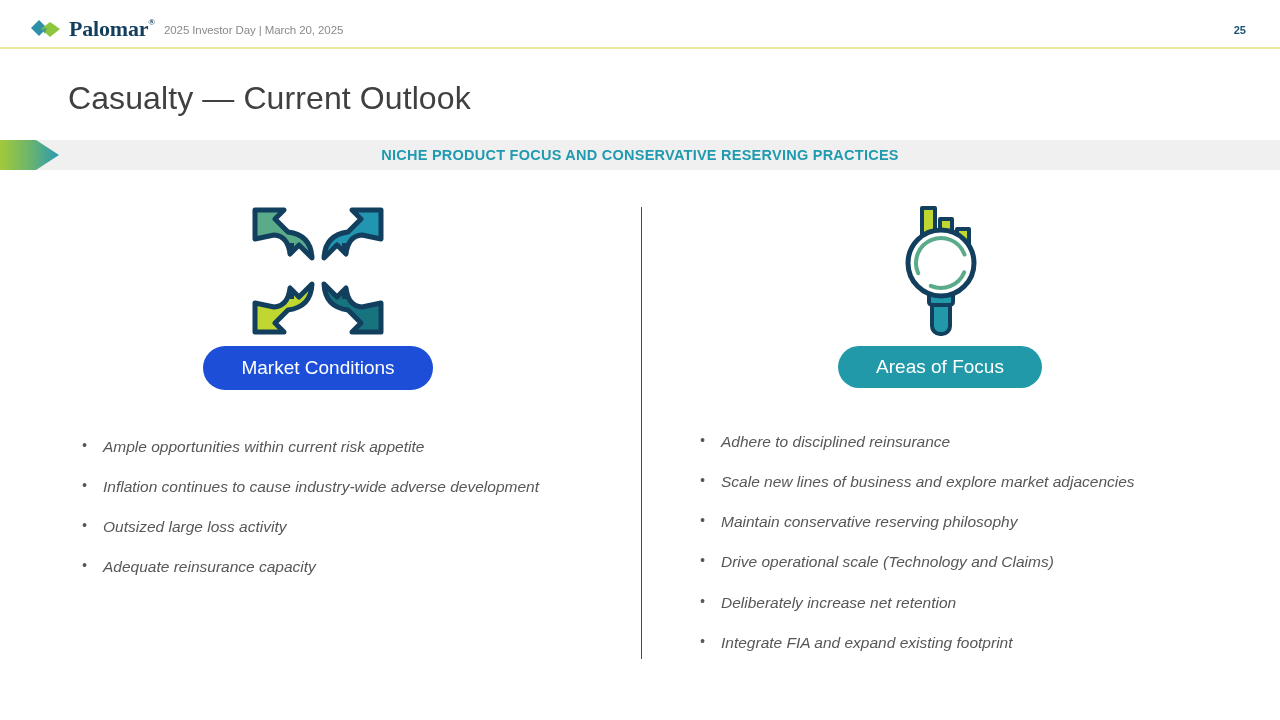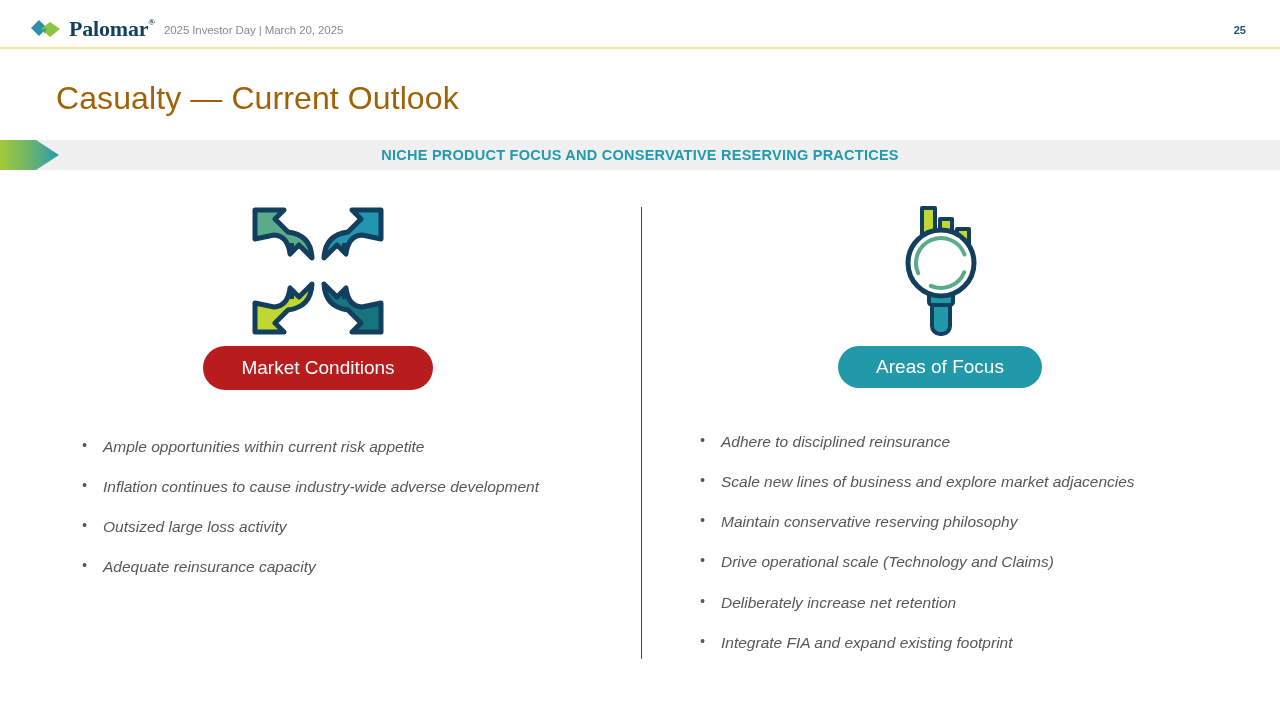--- a/index.html
+++ b/index.html
@@ -70,23 +70,23 @@
     position: absolute;
     right: 34px; top: 24px;
     font-size: 11px;
     font-weight: bold;
     color: #1d5472;
   }
 
   
   .slide-title {
     position: absolute;
-    left: 56px; top: 80px;
+    left: 68px; top: 80px;
     font-size: 32px;
-    color: #a16207;
+    color: #404040;
     letter-spacing: 0.1px;
     white-space: nowrap;
   }
 
   
   .banner {
     position: absolute;
     left: 0; top: 140px;
     width: 1280px;
     height: 30px;
@@ -154,21 +154,21 @@
 
   .pill {
     border-radius: 22px;
     color: #ffffff;
     font-size: 19px;
     text-align: center;
     white-space: nowrap;
     line-height: 1;
   }
   .pill-market {
-    background: #b91c1c;
+    background: #1d4ed8;
     padding: 12px 38px 13px;
   }
   .pill-focus {
     background: #2199a8;
     padding: 11px 38px 12px;
   }
 
   
   .bullets {
     margin: 0;

